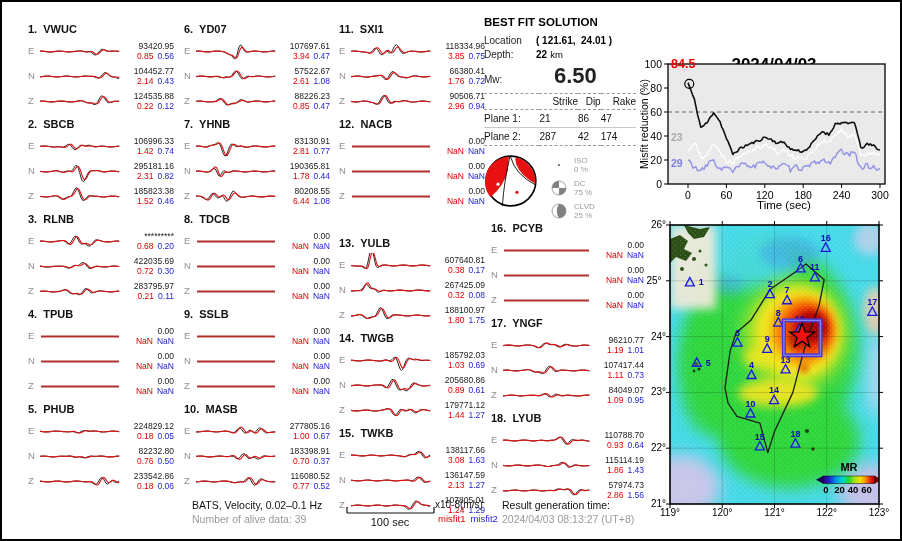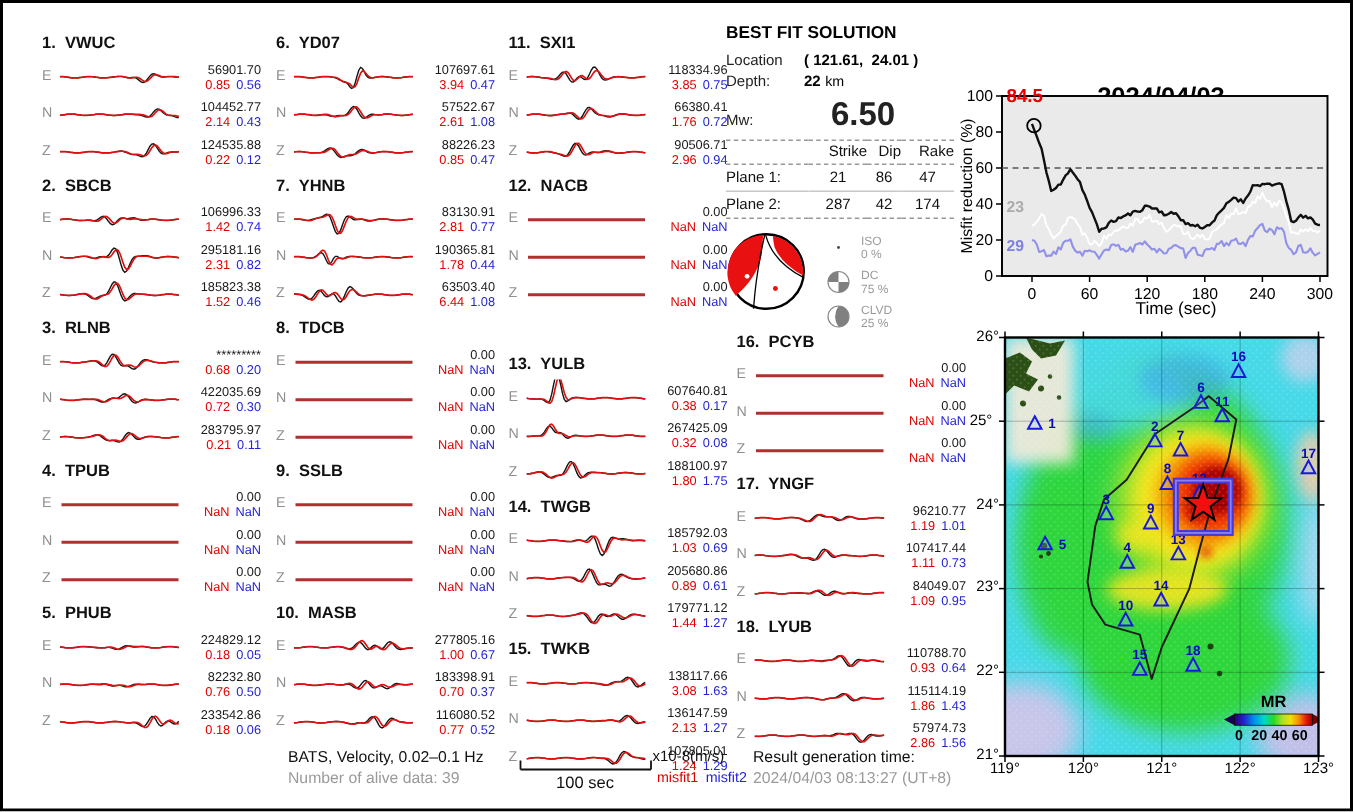--- a/index.html
+++ b/index.html
@@ -20,21 +20,21 @@
   #solution{position:absolute;left:482px;top:14px;width:162px;}
   #solution h2{margin:0 0 7px 0;font-size:11.5px;color:#000;}
   .srow{display:flex;align-items:baseline;font-size:10px;color:#222;margin-bottom:3px;}
   .slabel{width:52px;flex:0 0 52px;}
   .sval{font-weight:bold;color:#000;white-space:pre;}
   .unit{font-weight:normal;font-size:9.5px;margin-left:3px;}
   .mwval{font-size:22px;font-weight:bold;margin-left:18px;}
   #ptable{border-collapse:collapse;margin-top:4px;width:152px;font-size:10px;color:#111;}
   #ptable th{font-weight:normal;text-align:right;padding:2px 0;border-top:1px dashed #999;border-bottom:1px dashed #999;}
   #ptable th.rowlab{text-align:left;}
-  #ptable td{text-align:center;padding:3px 0;}
+  #ptable td{text-align:left;padding:3px 0;}
   #ptable td.rowlab{text-align:left;}
   #ptable tr.p1 td{border-bottom:1px solid #c8c8c8;}
   #ptable tr.p2 td{border-bottom:1px dashed #999;}
   #mech-row{display:flex;margin-top:8px;align-items:flex-start;}
   #legend{margin-left:12px;margin-top:2px;}
   .leg-item{display:flex;align-items:center;margin-bottom:5px;}
   .leg-icon{width:18px;height:18px;flex:0 0 18px;display:flex;align-items:center;justify-content:center;}
   .leg-txt{margin-left:6px;font-size:8px;line-height:9px;color:#9a9a9a;}
   
   #mtitle{position:absolute;left:672px;top:8px;width:200px;text-align:center;
@@ -62,21 +62,21 @@
       <div class="station-col" style="left: 20px; top: 16px; width: 150px;">
         <div class="station" style="height: 95px;">
           <div class="st-head">1.  VWUC</div>
           <div class="comp-row">
             <span class="comp-label">E</span>
             <svg width="80" height="24" class="trace">
               <path d="M0.0,12.1 L1.2,12.1 L2.4,12.1 L3.6,12.3 L4.8,12.4 L6.0,12.6 L7.2,12.8 L8.4,12.9 L9.6,12.9 L10.8,12.9 L12.0,12.9 L13.2,12.7 L14.4,12.6 L15.6,12.4 L16.8,12.2 L18.0,12.1 L19.2,12.1 L20.4,12.1 L21.6,12.1 L22.8,12.3 L24.0,12.5 L25.2,12.6 L26.4,12.8 L27.6,12.9 L28.8,12.9 L30.0,12.9 L31.2,12.9 L32.4,12.7 L33.6,12.6 L34.8,12.4 L36.0,12.2 L37.2,12.1 L38.4,11.9 L39.6,11.9 L40.8,11.9 L42.0,12.1 L43.2,12.4 L44.4,12.7 L45.6,12.8 L46.8,12.8 L48.0,12.7 L49.2,12.6 L50.4,12.9 L51.6,13.6 L52.8,14.6 L54.0,15.6 L55.2,16.0 L56.4,15.7 L57.6,14.7 L58.8,13.1 L60.0,11.6 L61.2,10.5 L62.4,10.2 L63.6,10.5 L64.8,11.2 L66.0,11.8 L67.2,12.2 L68.4,12.3 L69.6,12.3 L70.8,12.1 L72.0,12.1 L73.2,12.1 L74.4,12.1 L75.6,12.2 L76.8,12.3 L78.0,12.3 L79.2,12.3" stroke="#151515" stroke-width="0.95" fill="none"></path>
               <path d="M0.0,12.1 L1.2,12.1 L2.4,12.1 L3.6,12.3 L4.8,12.4 L6.0,12.6 L7.2,12.8 L8.4,12.9 L9.6,12.9 L10.8,12.9 L12.0,12.9 L13.2,12.7 L14.4,12.6 L15.6,12.4 L16.8,12.2 L18.0,12.1 L19.2,12.1 L20.4,12.1 L21.6,12.2 L22.8,12.3 L24.0,12.5 L25.2,12.6 L26.4,12.8 L27.6,12.9 L28.8,12.9 L30.0,12.9 L31.2,12.8 L32.4,12.7 L33.6,12.6 L34.8,12.4 L36.0,12.3 L37.2,12.2 L38.4,12.1 L39.6,12.0 L40.8,12.0 L42.0,12.1 L43.2,12.3 L44.4,12.6 L45.6,12.9 L46.8,13.0 L48.0,12.9 L49.2,12.7 L50.4,12.5 L51.6,12.5 L52.8,13.0 L54.0,13.8 L55.2,14.7 L56.4,15.3 L57.6,15.3 L58.8,14.6 L60.0,13.4 L61.2,12.1 L62.4,11.2 L63.6,10.8 L64.8,10.9 L66.0,11.4 L67.2,11.9 L68.4,12.2 L69.6,12.3 L70.8,12.2 L72.0,12.1 L73.2,12.0 L74.4,12.0 L75.6,12.0 L76.8,12.1 L78.0,12.2 L79.2,12.3" stroke="#e01010" stroke-width="1.1" fill="none"></path>
             </svg>
             <div class="nums">
-              <div class="amp">56901.70</div>
+              <div class="amp">93420.95</div>
               <div class="mis"><span class="m1">0.85</span><span class="m2">0.56</span></div>
             </div>
           </div>
           <div class="comp-row">
             <span class="comp-label">N</span>
             <svg width="80" height="24" class="trace">
               <path d="M0.0,12.9 L1.2,12.7 L2.4,12.6 L3.6,12.4 L4.8,12.2 L6.0,12.1 L7.2,12.1 L8.4,12.1 L9.6,12.1 L10.8,12.3 L12.0,12.5 L13.2,12.6 L14.4,12.8 L15.6,12.9 L16.8,12.9 L18.0,12.9 L19.2,12.8 L20.4,12.7 L21.6,12.5 L22.8,12.4 L24.0,12.2 L25.2,12.1 L26.4,12.1 L27.6,12.1 L28.8,12.2 L30.0,12.3 L31.2,12.5 L32.4,12.7 L33.6,12.8 L34.8,12.9 L36.0,13.0 L37.2,12.9 L38.4,12.8 L39.6,12.7 L40.8,12.5 L42.0,12.3 L43.2,12.2 L44.4,12.1 L45.6,12.1 L46.8,12.1 L48.0,12.2 L49.2,12.2 L50.4,12.3 L51.6,12.3 L52.8,12.5 L54.0,12.8 L55.2,13.2 L56.4,13.7 L57.6,14.1 L58.8,14.1 L60.0,13.4 L61.2,12.1 L62.4,10.6 L63.6,9.3 L64.8,8.6 L66.0,8.8 L67.2,9.6 L68.4,10.8 L69.6,11.8 L70.8,12.5 L72.0,12.7 L73.2,12.8 L74.4,13.0 L75.6,13.4 L76.8,13.9 L78.0,14.3 L79.2,14.3" stroke="#151515" stroke-width="0.95" fill="none"></path>
               <path d="M0.0,12.9 L1.2,12.7 L2.4,12.6 L3.6,12.4 L4.8,12.2 L6.0,12.1 L7.2,12.1 L8.4,12.1 L9.6,12.1 L10.8,12.3 L12.0,12.5 L13.2,12.6 L14.4,12.8 L15.6,12.9 L16.8,12.9 L18.0,12.9 L19.2,12.8 L20.4,12.7 L21.6,12.5 L22.8,12.4 L24.0,12.2 L25.2,12.1 L26.4,12.1 L27.6,12.1 L28.8,12.2 L30.0,12.3 L31.2,12.5 L32.4,12.7 L33.6,12.8 L34.8,12.9 L36.0,13.0 L37.2,12.9 L38.4,12.8 L39.6,12.7 L40.8,12.5 L42.0,12.4 L43.2,12.2 L44.4,12.1 L45.6,12.0 L46.8,12.1 L48.0,12.2 L49.2,12.3 L50.4,12.4 L51.6,12.4 L52.8,12.3 L54.0,12.4 L55.2,12.5 L56.4,12.9 L57.6,13.4 L58.8,13.8 L60.0,14.0 L61.2,13.5 L62.4,12.5 L63.6,11.1 L64.8,9.9 L66.0,9.2 L67.2,9.3 L68.4,10.0 L69.6,11.1 L70.8,12.1 L72.0,12.8 L73.2,13.0 L74.4,13.0 L75.6,13.0 L76.8,13.1 L78.0,13.3 L79.2,13.6" stroke="#e01010" stroke-width="1.1" fill="none"></path>
             </svg>
             <div class="nums">
@@ -299,21 +299,21 @@
               <div class="mis"><span class="m1">1.78</span><span class="m2">0.44</span></div>
             </div>
           </div>
           <div class="comp-row">
             <span class="comp-label">Z</span>
             <svg width="80" height="24" class="trace">
               <path d="M0.0,12.0 L1.2,12.0 L2.4,12.1 L3.6,12.3 L4.8,12.6 L6.0,13.1 L7.2,13.9 L8.4,14.7 L9.6,15.4 L10.8,15.5 L12.0,14.8 L13.2,13.3 L14.4,11.5 L15.6,10.0 L16.8,9.5 L18.0,10.1 L19.2,11.6 L20.4,13.1 L21.6,13.9 L22.8,13.7 L24.0,12.7 L25.2,11.9 L26.4,11.9 L27.6,13.2 L28.8,15.2 L30.0,16.9 L31.2,17.3 L32.4,16.0 L33.6,13.4 L34.8,10.5 L36.0,8.2 L37.2,7.1 L38.4,7.5 L39.6,8.8 L40.8,10.4 L42.0,11.8 L43.2,12.7 L44.4,13.1 L45.6,13.2 L46.8,13.2 L48.0,13.0 L49.2,12.9 L50.4,12.7 L51.6,12.5 L52.8,12.4 L54.0,12.2 L55.2,12.1 L56.4,12.1 L57.6,12.1 L58.8,12.2 L60.0,12.4 L61.2,12.6 L62.4,12.7 L63.6,12.9 L64.8,12.9 L66.0,12.9 L67.2,12.9 L68.4,12.7 L69.6,12.6 L70.8,12.4 L72.0,12.2 L73.2,12.1 L74.4,12.1 L75.6,12.1 L76.8,12.1 L78.0,12.3 L79.2,12.4" stroke="#151515" stroke-width="0.95" fill="none"></path>
               <path d="M0.0,12.0 L1.2,12.1 L2.4,12.2 L3.6,12.2 L4.8,12.4 L6.0,12.7 L7.2,13.2 L8.4,13.9 L9.6,14.9 L10.8,15.7 L12.0,16.1 L13.2,15.5 L14.4,14.1 L15.6,12.1 L16.8,10.3 L18.0,9.3 L19.2,9.5 L20.4,10.7 L21.6,12.2 L22.8,13.1 L24.0,13.1 L25.2,12.2 L26.4,11.2 L27.6,11.0 L28.8,11.8 L30.0,13.4 L31.2,15.1 L32.4,15.9 L33.6,15.4 L34.8,13.8 L36.0,11.7 L37.2,9.9 L38.4,9.0 L39.6,9.1 L40.8,9.9 L42.0,11.0 L43.2,12.1 L44.4,12.8 L45.6,13.1 L46.8,13.2 L48.0,13.1 L49.2,12.9 L50.4,12.7 L51.6,12.5 L52.8,12.3 L54.0,12.2 L55.2,12.1 L56.4,12.1 L57.6,12.1 L58.8,12.2 L60.0,12.4 L61.2,12.6 L62.4,12.7 L63.6,12.9 L64.8,12.9 L66.0,12.9 L67.2,12.9 L68.4,12.7 L69.6,12.6 L70.8,12.4 L72.0,12.2 L73.2,12.1 L74.4,12.1 L75.6,12.1 L76.8,12.1 L78.0,12.3 L79.2,12.4" stroke="#e01010" stroke-width="1.1" fill="none"></path>
             </svg>
             <div class="nums">
-              <div class="amp">63503.40</div>
+              <div class="amp">80208.55</div>
               <div class="mis"><span class="m1">6.44</span><span class="m2">1.08</span></div>
             </div>
           </div>
         </div>
         <div class="station" style="height: 95px;">
           <div class="st-head">8.  TDCB</div>
           <div class="comp-row">
             <span class="comp-label">E</span>
             <svg width="80" height="24" class="trace">
               <path d="M1,12.5 L79,12.5" stroke="#b03030" stroke-width="2" fill="none"></path>

